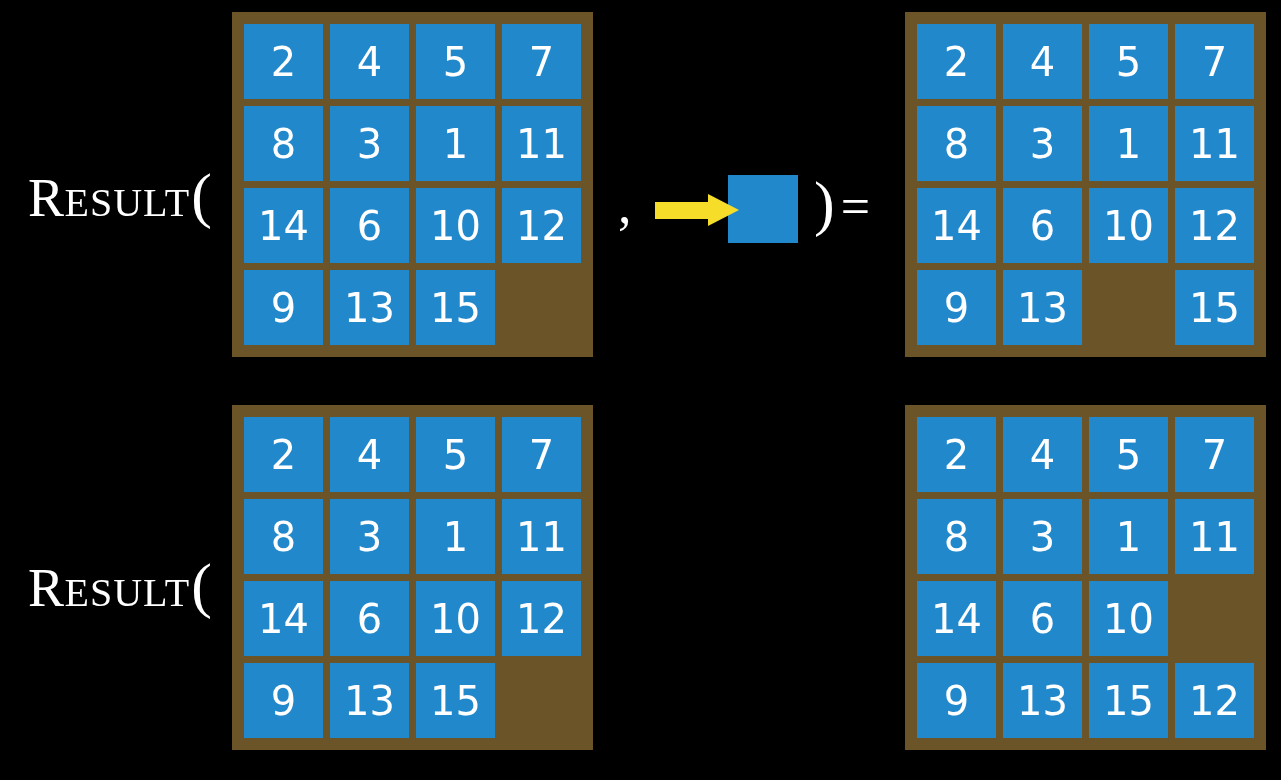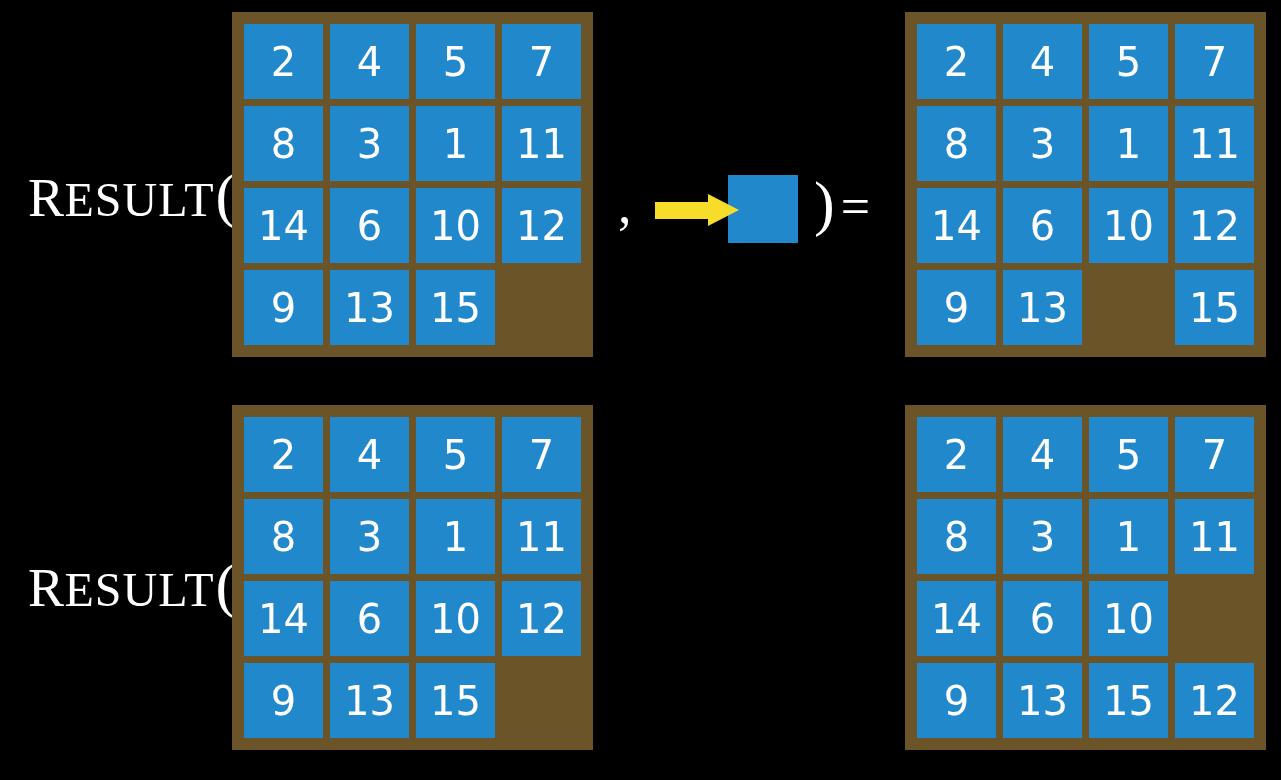--- a/index.html
+++ b/index.html
@@ -37,21 +37,21 @@
     line-height: 1;
     white-space: nowrap;
     letter-spacing: 0.5px;
     display: flex;
     align-items: baseline;
   }
   .result-label .rl-cap {
     font-size: 54px;
   }
   .result-label .rl-small {
-    font-size: 48px;
+    font-size: 40px;
     letter-spacing: 1px;
   }
   .result-label .rl-paren {
     font-size: 62px;
     margin-left: 1px;
   }
 
   
   .board {
     position: absolute;

